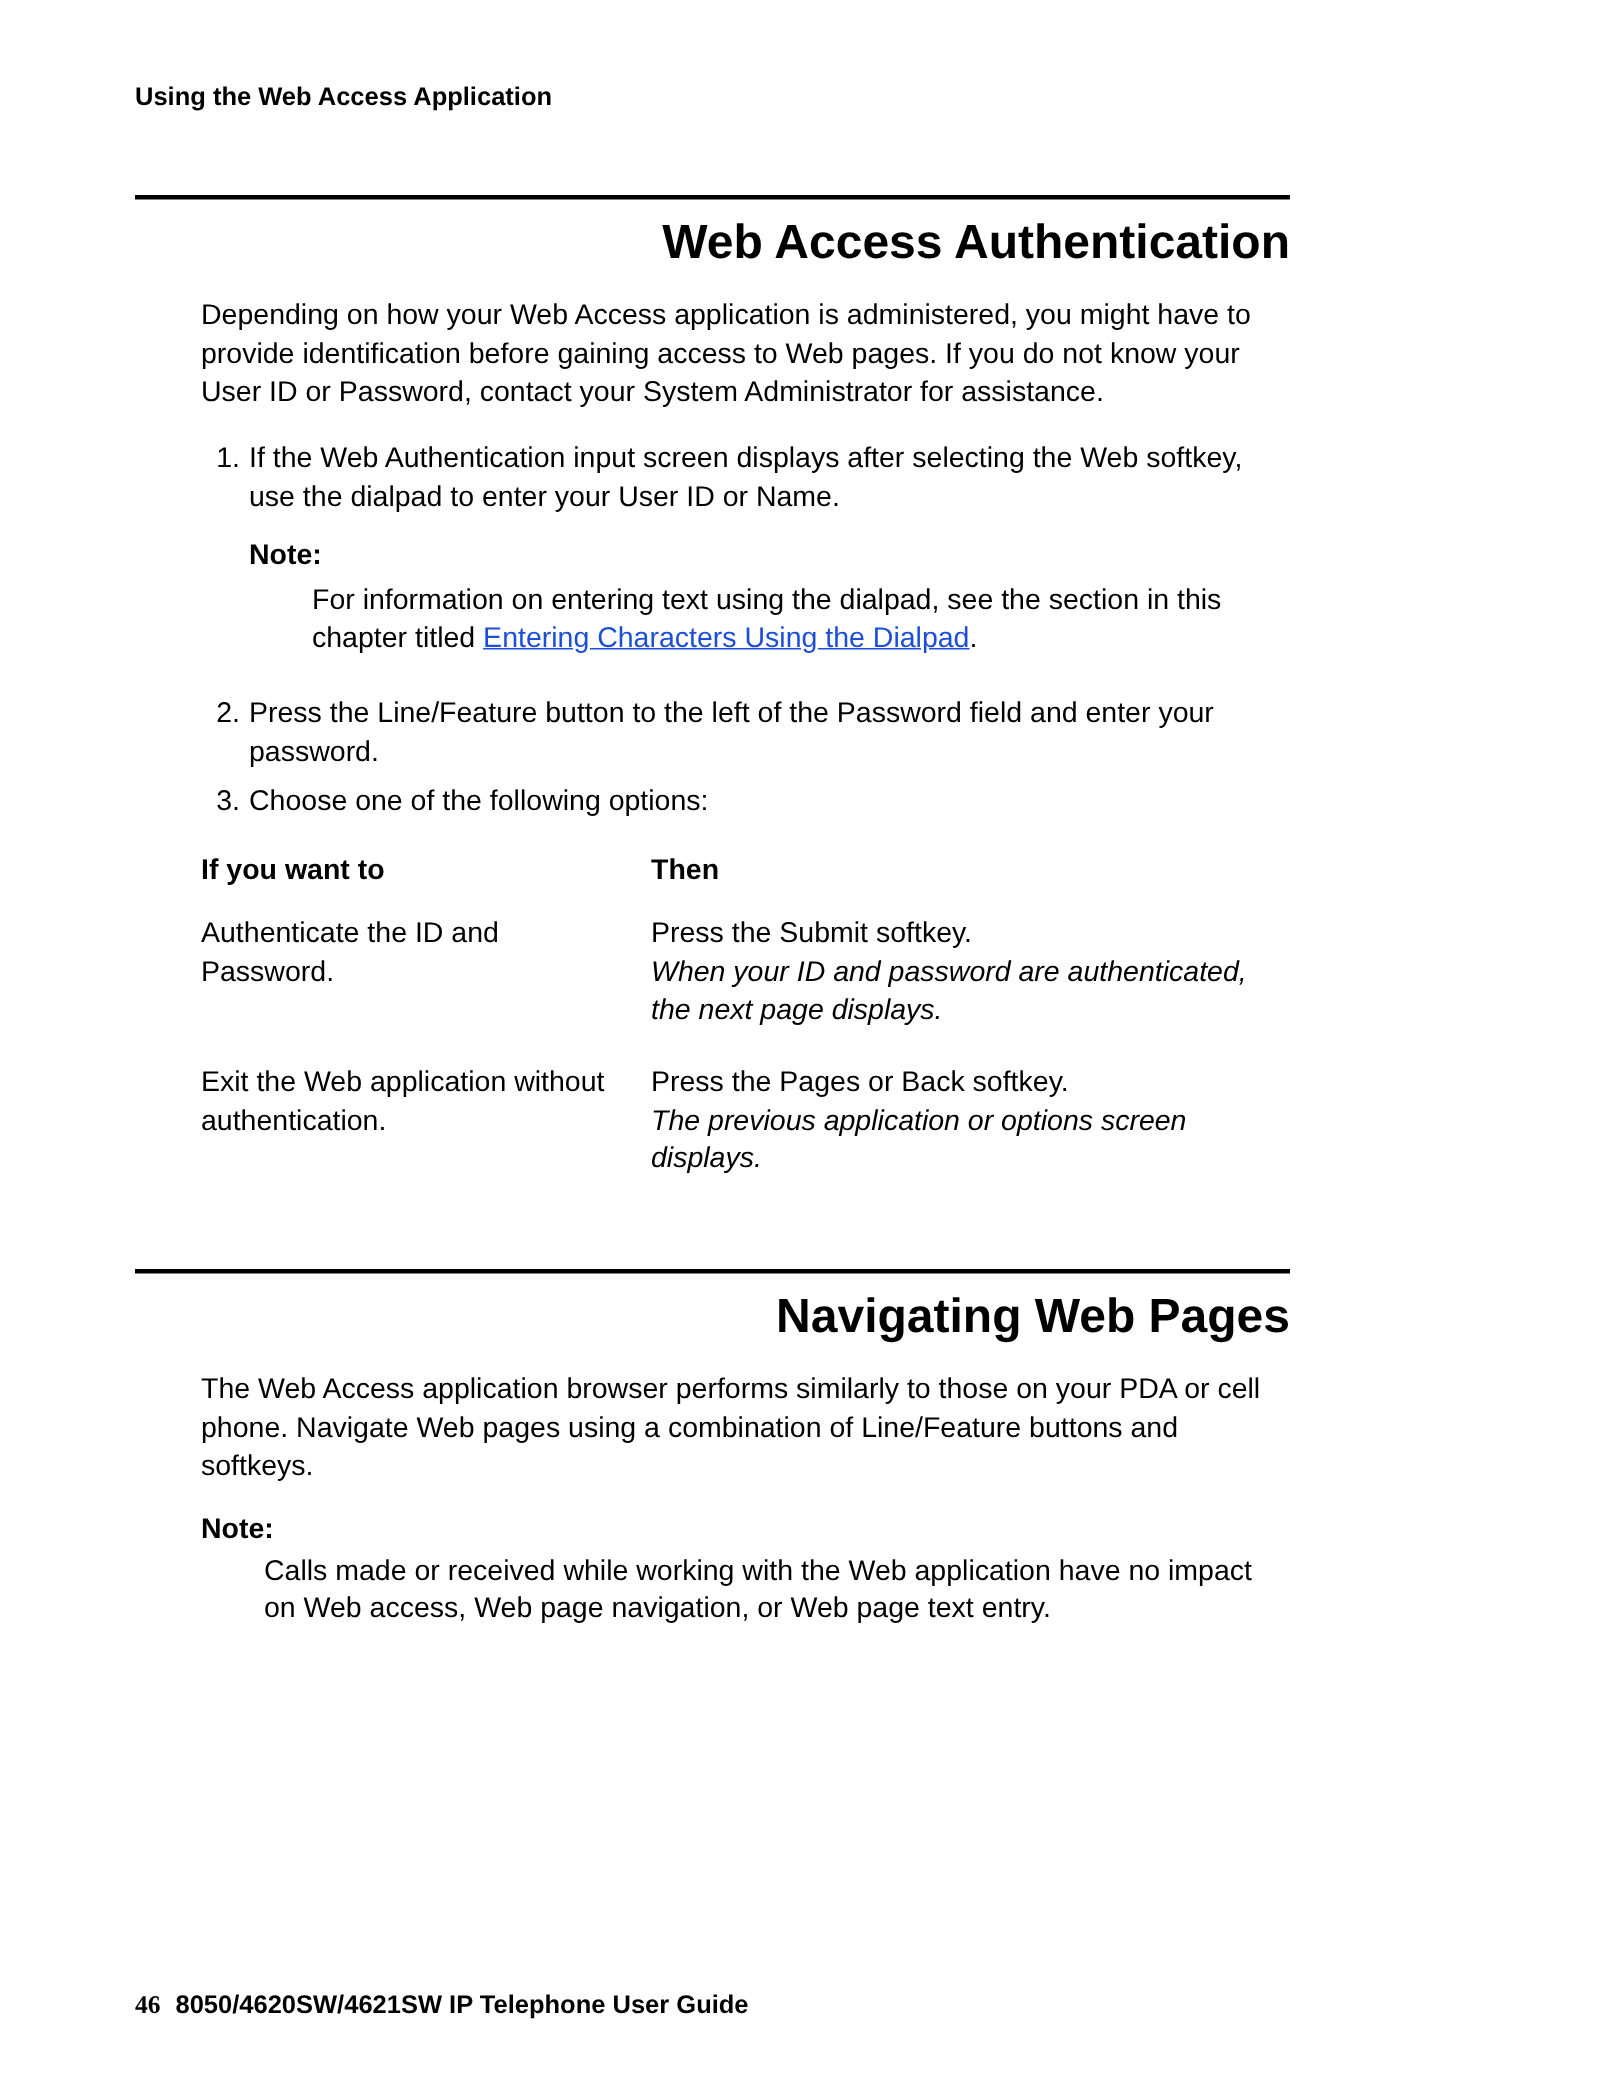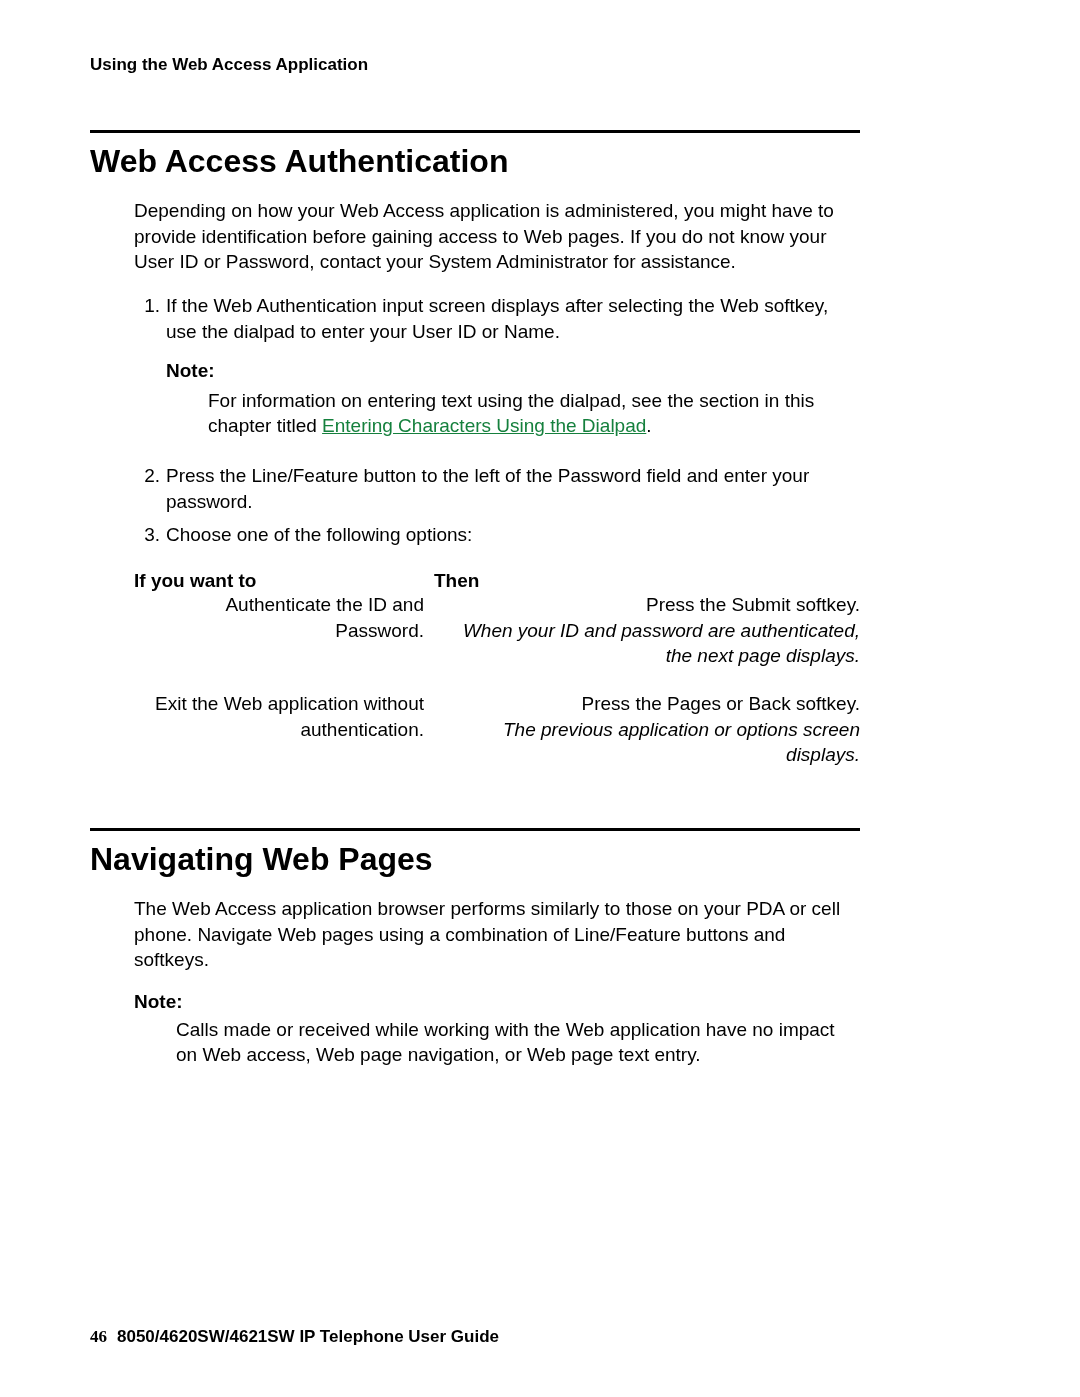--- a/index.html
+++ b/index.html
@@ -23,20 +23,21 @@
   }
   hr.section-rule {
     border: none;
     border-top: 3px solid #000;
     margin: 0 0 10px 0;
   }
   h1.section-title {
     font-size: 32px;
     font-weight: bold;
     margin: 0 0 18px 0;
+    text-align: right;
   }
   .body-block {
     margin-left: 44px;
   }
   .para {
     line-height: 1.35;
     margin: 0 0 18px 0;
   }
   .ol-item {
     display: flex;
@@ -55,35 +56,35 @@
   .note-label {
     font-weight: bold;
     margin: 14px 0 4px 0;
   }
   .note-body {
     margin-left: 42px;
     line-height: 1.35;
     margin-bottom: 16px;
   }
   a.cross-ref {
-    color: #15803d;
+    color: #1d4ed8;
     text-decoration: underline;
   }
   .opt-table {
     margin: 22px 0 60px 0;
   }
   .opt-head {
     display: flex;
     font-weight: bold;
+    margin-bottom: 18px;
   }
   .opt-row {
     display: flex;
     margin-bottom: 22px;
     line-height: 1.35;
-    text-align: right;
   }
   .col-if {
     width: 290px;
     flex: 0 0 290px;
     padding-right: 10px;
   }
   .col-then {
     flex: 1;
   }
   .italic { font-style: italic; }

